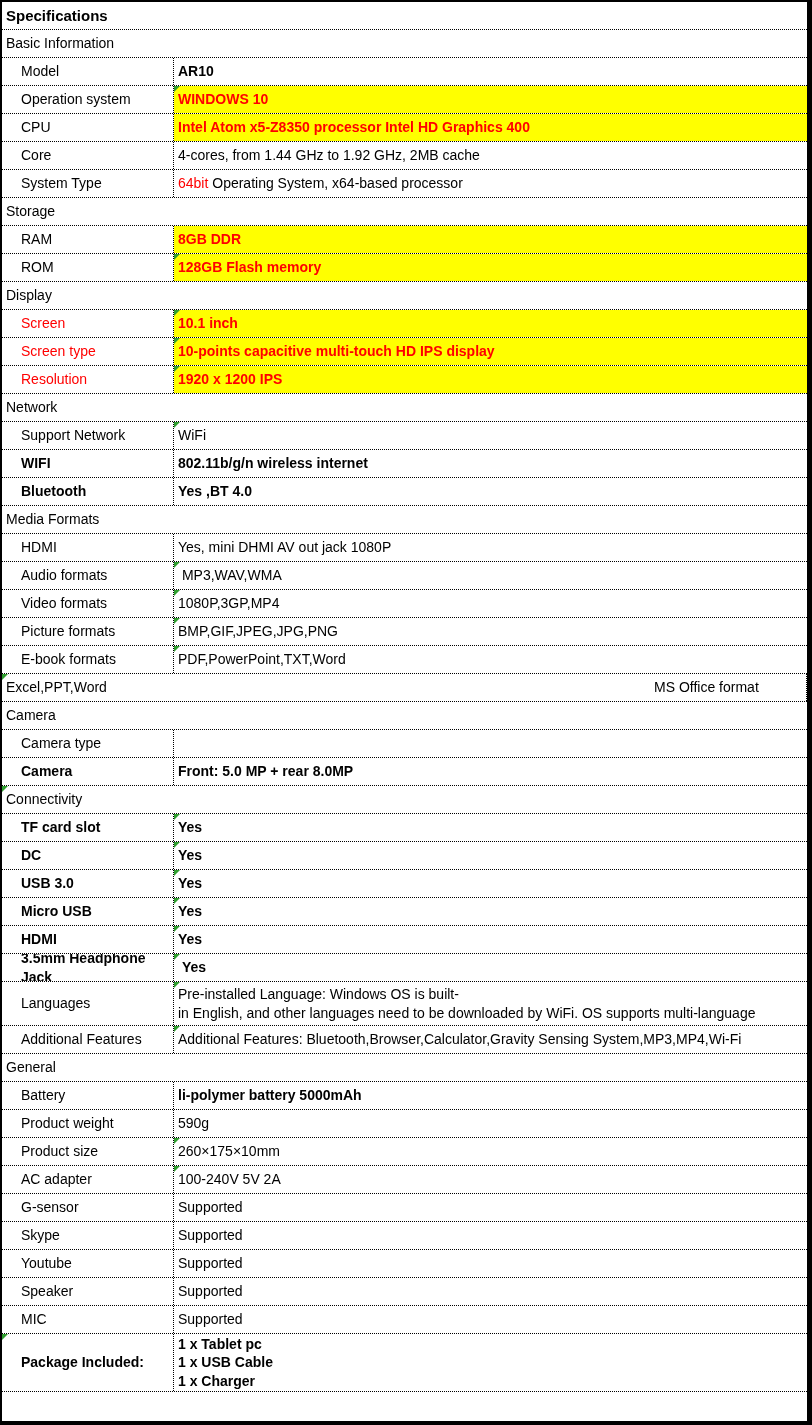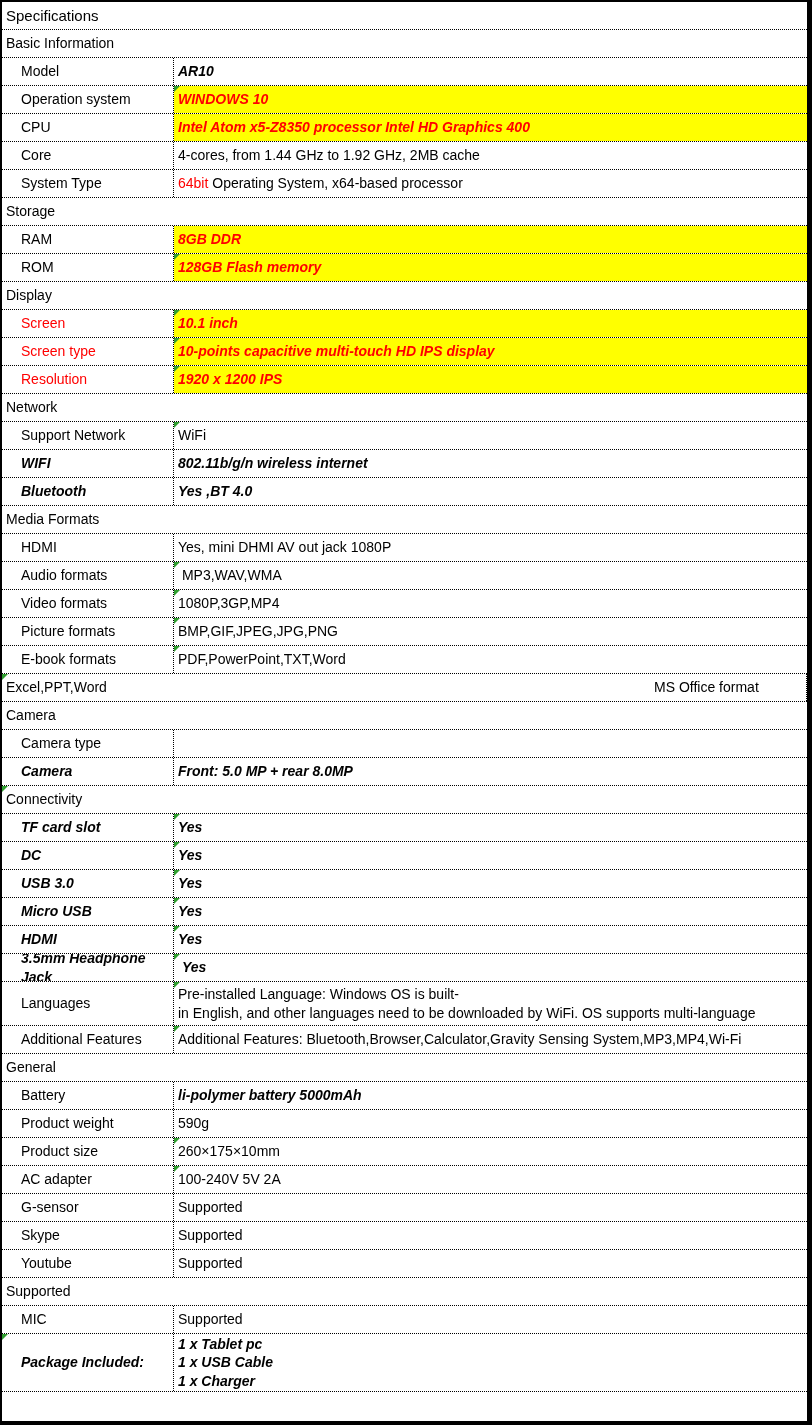--- a/index.html
+++ b/index.html
@@ -26,24 +26,24 @@
   .row.h-2{height:44px;}
   .row.h-3{height:58px;}
   .cell{
     position:relative;display:flex;align-items:center;
     box-sizing:border-box;padding:0 4px;overflow:hidden;
     line-height:1.3;
   }
   .label{flex:0 0 172px;width:172px;border-right:1px dotted #000;padding-left:19px;}
   .value{flex:1 1 auto;white-space:pre-wrap;}
   .full{flex:1 1 auto;}
-  .bold{font-weight:bold;font-style:italic;}
+  .bold{font-weight:bold;}
   .red{color:#FF0000;text-align:right;}
   .bg-yellow{background:#FFFF00;}
-  .title-row .cell{font-weight:normal;font-size:15px;}
+  .title-row .cell{font-weight:bold;font-size:15px;}
   .marker{
     position:absolute;top:0;left:0;width:0;height:0;
     border-top:6px solid #2F9E2F;border-right:6px solid transparent;
   }
 </style>
 </head>
 <body>
 
 <div class="sheet">
   <div id="rows">
@@ -212,20 +212,21 @@
       </div>
       <div class="row">
         <div class="cell label">Skype</div>
         <div class="cell value">Supported</div>
       </div>
       <div class="row">
         <div class="cell label">Youtube</div>
         <div class="cell value">Supported</div>
       </div>
       <div class="row">
+        <div class="cell label">Speaker</div>
         <div class="cell value">Supported</div>
       </div>
       <div class="row">
         <div class="cell label">MIC</div>
         <div class="cell value">Supported</div>
       </div>
       <div class="row h-3">
         <div class="cell label bold">Package Included:<span class="marker"></span></div>
         <div class="cell value bold">1 x Tablet pc
 1 x USB Cable

